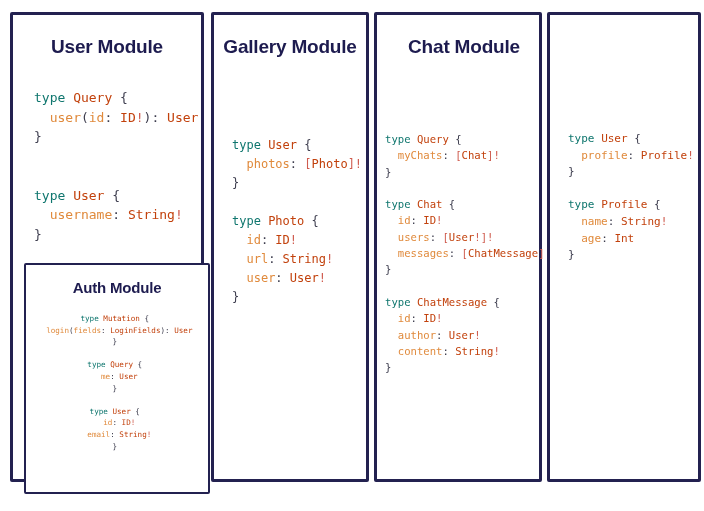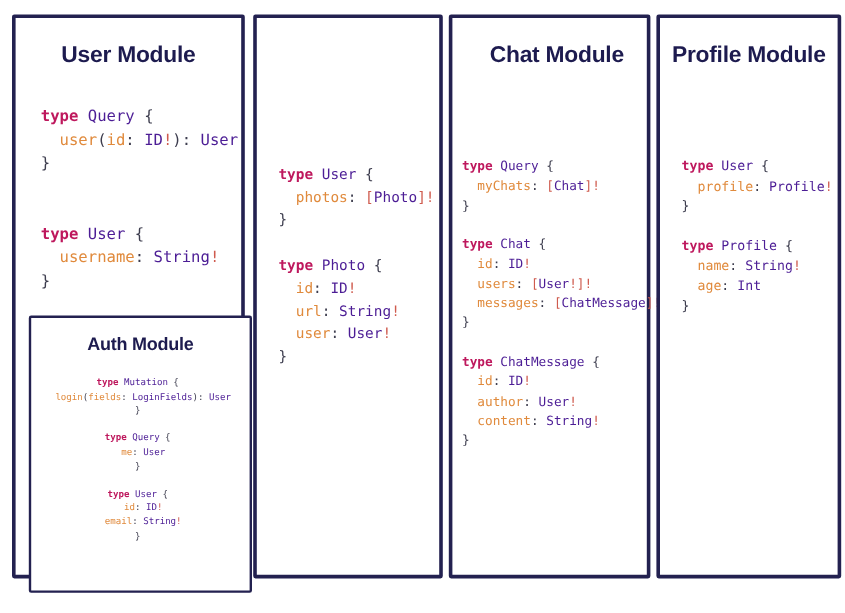--- a/index.html
+++ b/index.html
@@ -41,22 +41,22 @@
     white-space: nowrap;
   }
 
   
   .code {
     font-family: "DejaVu Sans Mono", "Liberation Mono", monospace;
     white-space: pre;
     color: #3d3d4e;
   }
   .code .ln { display: block; }
-  .kw   { color: #be185d; font-weight: bold; }   
-  .tn   { color: #4c1d95; }   
+  .kw   { color: #0f766e; }   
+  .tn   { color: #c2410c; }   
   .fd   { color: #e08a3c; }   
   .pn   { color: #3d3d4e; }   
   .bang { color: #cf5b4e; }   
 
   
   #panel-user    { left: 10px;  top: 12px;  width: 194px; height: 470px; }
   #panel-auth    { left: 11px;  top: 248px; width: 186px; height: 231px; border-width: 2px; }
   #panel-gallery { left: 211px; top: 12px;  width: 158px; height: 470px; }
   #panel-chat    { left: 374px; top: 12px;  width: 168px; height: 470px; }
   #panel-profile { left: 547px; top: 12px;  width: 154px; height: 470px; }
@@ -85,26 +85,26 @@
     <div class="panel-title title-lg" id="title-user">User Module</div>
     <div class="code code-user" id="code-user"><span class="ln"><span class="kw">type </span><span class="tn">Query</span><span class="pn"> {</span></span><span class="ln"><span class="pn">  </span><span class="fd">user</span><span class="pn">(</span><span class="fd">id</span><span class="pn">: </span><span class="tn">ID</span><span class="bang">!</span><span class="pn">): </span><span class="tn">User</span></span><span class="ln"><span class="pn">}</span></span><span class="ln">&nbsp;</span><span class="ln">&nbsp;</span><span class="ln"><span class="kw">type </span><span class="tn">User</span><span class="pn"> {</span></span><span class="ln"><span class="pn">  </span><span class="fd">username</span><span class="pn">: </span><span class="tn">String</span><span class="bang">!</span></span><span class="ln"><span class="pn">}</span></span></div>
 
     <div class="panel" id="panel-auth">
       <div class="panel-title title-md" id="title-auth">Auth Module</div>
       <div class="code code-auth" id="code-auth"><span class="ln"><span class="kw">type </span><span class="tn">Mutation</span><span class="pn"> {</span></span><span class="ln"><span class="pn">  </span><span class="fd">login</span><span class="pn">(</span><span class="fd">fields</span><span class="pn">: </span><span class="tn">LoginFields</span><span class="pn">): </span><span class="tn">User</span></span><span class="ln"><span class="pn">}</span></span><span class="ln">&nbsp;</span><span class="ln"><span class="kw">type </span><span class="tn">Query</span><span class="pn"> {</span></span><span class="ln"><span class="pn">  </span><span class="fd">me</span><span class="pn">: </span><span class="tn">User</span></span><span class="ln"><span class="pn">}</span></span><span class="ln">&nbsp;</span><span class="ln"><span class="kw">type </span><span class="tn">User</span><span class="pn"> {</span></span><span class="ln"><span class="pn">  </span><span class="fd">id</span><span class="pn">: </span><span class="tn">ID</span><span class="bang">!</span></span><span class="ln"><span class="pn">  </span><span class="fd">email</span><span class="pn">: </span><span class="tn">String</span><span class="bang">!</span></span><span class="ln"><span class="pn">}</span></span></div>
     </div>
   </div>
 
   <div class="panel" id="panel-gallery">
+    <div class="panel-title title-lg" id="title-gallery">Gallery Module</div>
     <div class="code code-gallery" id="code-gallery"><span class="ln"><span class="kw">type </span><span class="tn">User</span><span class="pn"> {</span></span><span class="ln"><span class="pn">  </span><span class="fd">photos</span><span class="pn">: </span><span class="bang">[</span><span class="tn">Photo</span><span class="bang">]!</span></span><span class="ln"><span class="pn">}</span></span><span class="ln">&nbsp;</span><span class="ln"><span class="kw">type </span><span class="tn">Photo</span><span class="pn"> {</span></span><span class="ln"><span class="pn">  </span><span class="fd">id</span><span class="pn">: </span><span class="tn">ID</span><span class="bang">!</span></span><span class="ln"><span class="pn">  </span><span class="fd">url</span><span class="pn">: </span><span class="tn">String</span><span class="bang">!</span></span><span class="ln"><span class="pn">  </span><span class="fd">user</span><span class="pn">: </span><span class="tn">User</span><span class="bang">!</span></span><span class="ln"><span class="pn">}</span></span></div>
   </div>
 
   <div class="panel" id="panel-chat">
     <div class="panel-title title-lg" id="title-chat">Chat Module</div>
     <div class="code code-chat" id="code-chat"><span class="ln"><span class="kw">type </span><span class="tn">Query</span><span class="pn"> {</span></span><span class="ln"><span class="pn">  </span><span class="fd">myChats</span><span class="pn">: </span><span class="bang">[</span><span class="tn">Chat</span><span class="bang">]!</span></span><span class="ln"><span class="pn">}</span></span><span class="ln">&nbsp;</span><span class="ln"><span class="kw">type </span><span class="tn">Chat</span><span class="pn"> {</span></span><span class="ln"><span class="pn">  </span><span class="fd">id</span><span class="pn">: </span><span class="tn">ID</span><span class="bang">!</span></span><span class="ln"><span class="pn">  </span><span class="fd">users</span><span class="pn">: </span><span class="bang">[</span><span class="tn">User</span><span class="bang">!]!</span></span><span class="ln"><span class="pn">  </span><span class="fd">messages</span><span class="pn">: </span><span class="bang">[</span><span class="tn">ChatMessage</span><span class="bang">]!</span></span><span class="ln"><span class="pn">}</span></span><span class="ln">&nbsp;</span><span class="ln"><span class="kw">type </span><span class="tn">ChatMessage</span><span class="pn"> {</span></span><span class="ln"><span class="pn">  </span><span class="fd">id</span><span class="pn">: </span><span class="tn">ID</span><span class="bang">!</span></span><span class="ln"><span class="pn">  </span><span class="fd">author</span><span class="pn">: </span><span class="tn">User</span><span class="bang">!</span></span><span class="ln"><span class="pn">  </span><span class="fd">content</span><span class="pn">: </span><span class="tn">String</span><span class="bang">!</span></span><span class="ln"><span class="pn">}</span></span></div>
   </div>
 
   <div class="panel" id="panel-profile">
-    <div class="panel-title title-lg" id="title-profile">Profile Module</div>
     <div class="code code-profile" id="code-profile"><span class="ln"><span class="kw">type </span><span class="tn">User</span><span class="pn"> {</span></span><span class="ln"><span class="pn">  </span><span class="fd">profile</span><span class="pn">: </span><span class="tn">Profile</span><span class="bang">!</span></span><span class="ln"><span class="pn">}</span></span><span class="ln">&nbsp;</span><span class="ln"><span class="kw">type </span><span class="tn">Profile</span><span class="pn"> {</span></span><span class="ln"><span class="pn">  </span><span class="fd">name</span><span class="pn">: </span><span class="tn">String</span><span class="bang">!</span></span><span class="ln"><span class="pn">  </span><span class="fd">age</span><span class="pn">: </span><span class="tn">Int</span></span><span class="ln"><span class="pn">}</span></span></div>
   </div>
 
 </div>
 
 </body></html>

